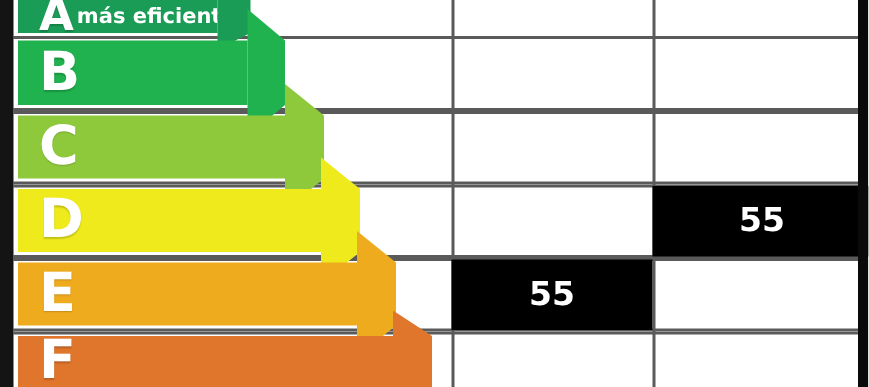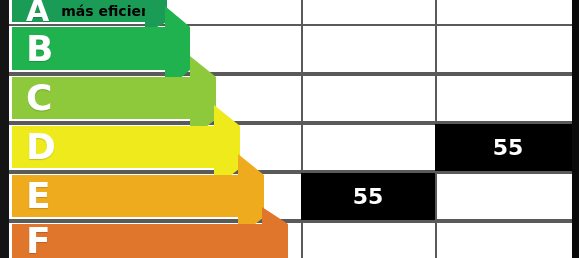--- a/index.html
+++ b/index.html
@@ -97,24 +97,24 @@
   .band-letter {
     color: #ffffff;
     font-weight: bold;
     font-size: 34px;
     line-height: 1;
     letter-spacing: 0px;
     text-shadow: 0 1px 1px rgba(0,0,0,0.18);
     font-family: "DejaVu Sans", sans-serif;
   }
   .band-note {
-    color: #000000;
+    color: #ffffff;
     font-weight: bold;
     font-size: 14px;
-    margin-left: 12px;
+    margin-left: 2px;
     white-space: nowrap;
     font-family: "DejaVu Sans", sans-serif;
     text-align: center;
   }
 
   
   .value-box {
     position: absolute;
     background: #000000;
     color: #ffffff;

